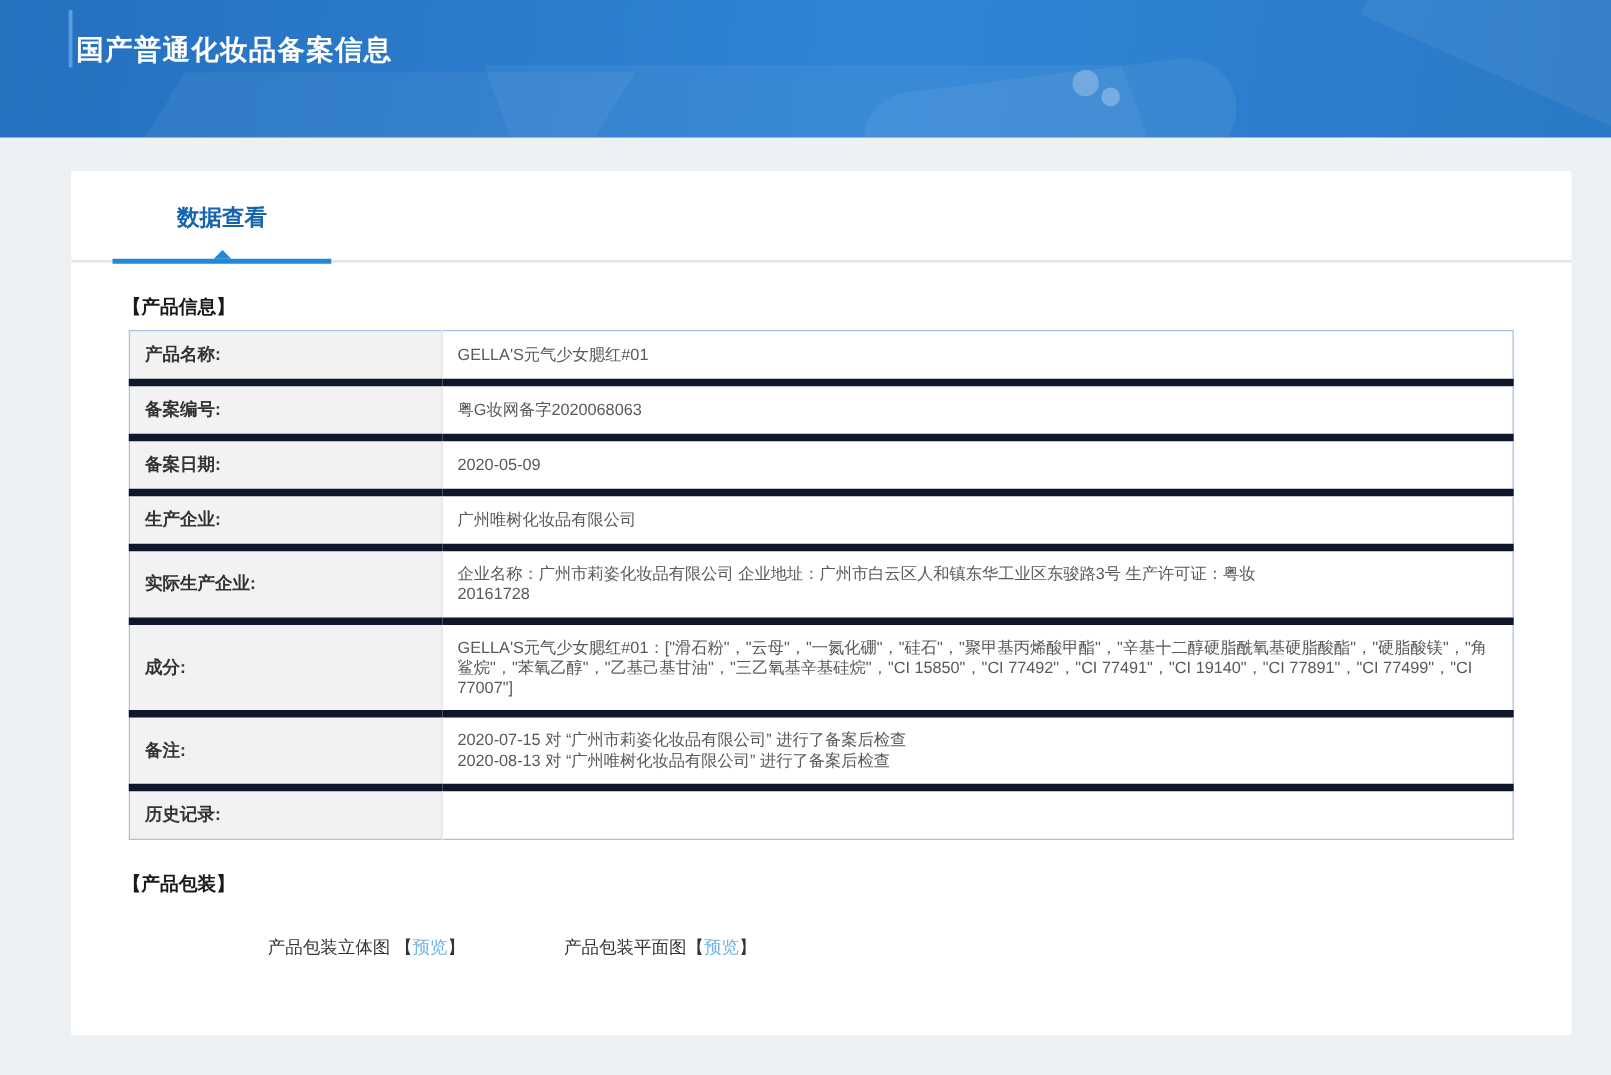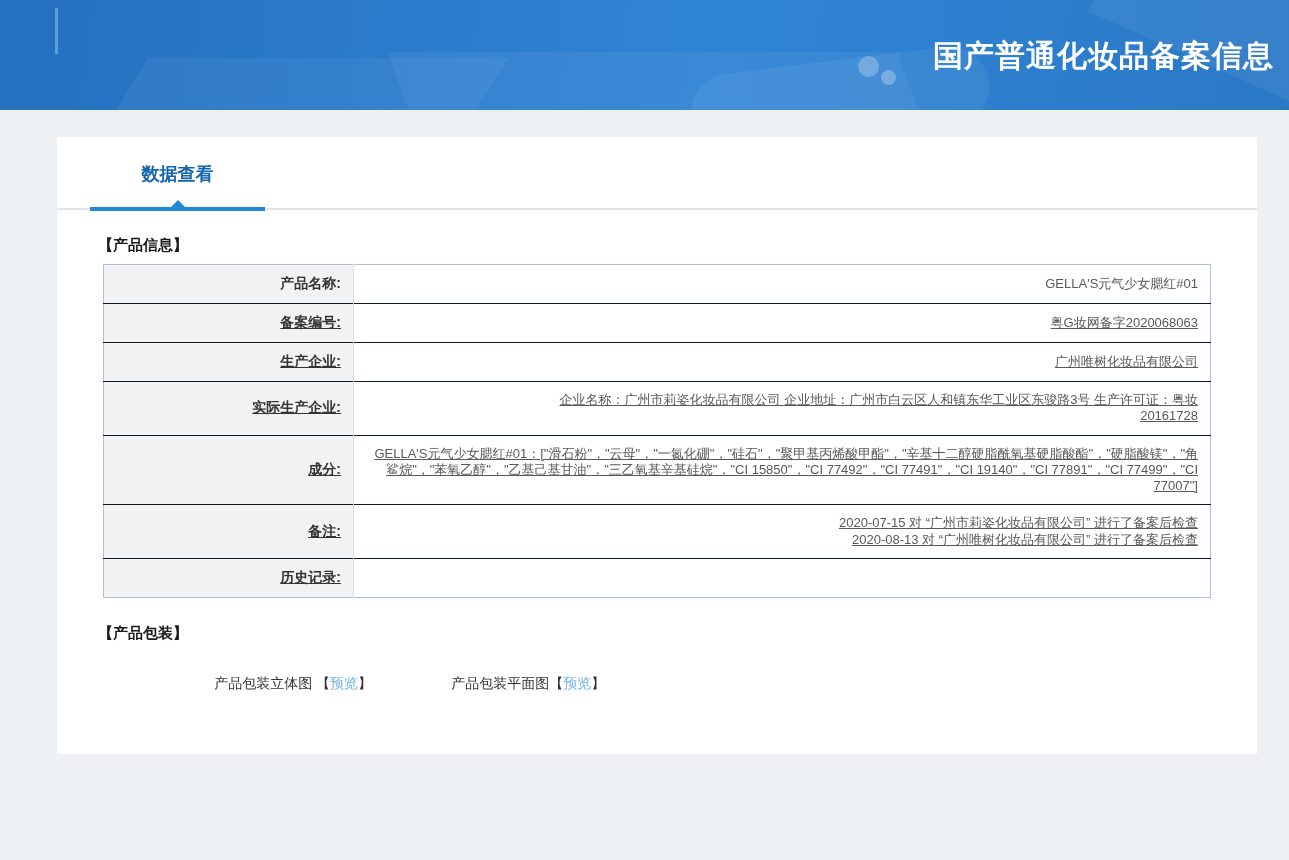--- a/index.html
+++ b/index.html
@@ -9,23 +9,23 @@
     background: #eef1f4;
     font-family: "Liberation Sans", "DejaVu Sans", sans-serif;
   }
 
   
   .banner {
     position: relative; height: 110px; overflow: hidden;
     background: linear-gradient(98deg, #2570bf 0%, #3084d6 55%, #2a79c6 100%);
   }
   .banner h1 {
-    position: relative; z-index: 5; margin: 15px;
+    position: relative; z-index: 5; margin: 4px;
     padding: 21px 0 0 57px;
-    color: #ffffff; font-size: 30px; font-weight: bold; letter-spacing: 1px; text-align: right;
+    color: #ffffff; font-size: 22px; font-weight: bold; letter-spacing: 1px;
   }
   .deco { position: absolute; z-index: 1; }
   .deco-bar    { left: 55px;  top: 8px;  width: 3px;   height: 46px; background: rgba(135,205,255,.5); }
   .deco-left   { left: 120px; top: 58px; width: 360px; height: 90px; background: rgba(255,255,255,.05); transform: skewX(-32deg); }
   .deco-trap   { left: 400px; top: 52px; width: 510px; height: 70px; background: rgba(255,255,255,.05); transform: skewX(20deg); }
   .deco-blob   { left: 690px; top: 60px; width: 300px; height: 80px; background: rgba(255,255,255,.06); border-radius: 45px; transform: rotate(-7deg); }
   .deco-c1     { left: 858px; top: 56px; width: 21px;  height: 21px; border-radius: 50%; background: rgba(255,255,255,.25); }
   .deco-c2     { left: 881px; top: 70px; width: 15px;  height: 15px; border-radius: 50%; background: rgba(255,255,255,.28); }
   .deco-tr     { right: -50px; top: -35px; width: 240px; height: 100px; background: rgba(255,255,255,.06); transform: rotate(24deg); }
 
@@ -48,32 +48,32 @@
     border-bottom: 7px solid #2189d8;
   }
 
   
   .section-title {
     margin: 26px 0 9px -5px;
     font-size: 15px; font-weight: bold; color: #1a1a1a;
   }
 
   
-  table.info { width: 100%; border-collapse: collapse; border: 1px solid #a9c1de; text-align: right; }
+  table.info { width: 100%; border-collapse: collapse; border: 1px solid #a9c1de; }
   table.info td { vertical-align: middle; }
   td.lbl {
     width: 250px; background: #f2f2f2; color: #333333;
     font-size: 14px; font-weight: bold; padding: 10px 12px;
     border-right: 1px solid #e2e2e2;
   }
   td.val {
     color: #595959; font-size: 13px; line-height: 1.25;
     padding: 10px 12px; white-space: pre-line;
   }
-  tr.trow + tr.trow td { border-top: 1px solid #0f172a; text-decoration: underline; }
+  tr.trow + tr.trow td { border-top: 6px solid #0f172a; }
   tr.trow { height: 39px; }
 
   
   .pack-row { display: flex; margin: 16px 0 0 80px; font-size: 14px; color: #333; }
   .pack-group { white-space: pre; }
   .pack-group + .pack-group { margin-left: 48px; }
   .bracket { color: #333; }
   .preview-link { color: #6fb3e8; text-decoration: none; cursor: pointer; }
 </style>
 </head>
@@ -109,20 +109,24 @@
       <tbody>
         <tr class="trow">
           <td class="lbl">产品名称:</td>
           <td class="val">GELLA'S元气少女腮红#01</td>
         </tr>
         <tr class="trow">
           <td class="lbl">备案编号:</td>
           <td class="val">粤G妆网备字2020068063</td>
         </tr>
         <tr class="trow">
+          <td class="lbl">备案日期:</td>
+          <td class="val">2020-05-09</td>
+        </tr>
+        <tr class="trow">
           <td class="lbl">生产企业:</td>
           <td class="val">广州唯树化妆品有限公司</td>
         </tr>
         <tr class="trow">
           <td class="lbl">实际生产企业:</td>
           <td class="val">企业名称：广州市莉姿化妆品有限公司 企业地址：广州市白云区人和镇东华工业区东骏路3号 生产许可证：粤妆
 20161728</td>
         </tr>
         <tr class="trow">
           <td class="lbl">成分:</td>

